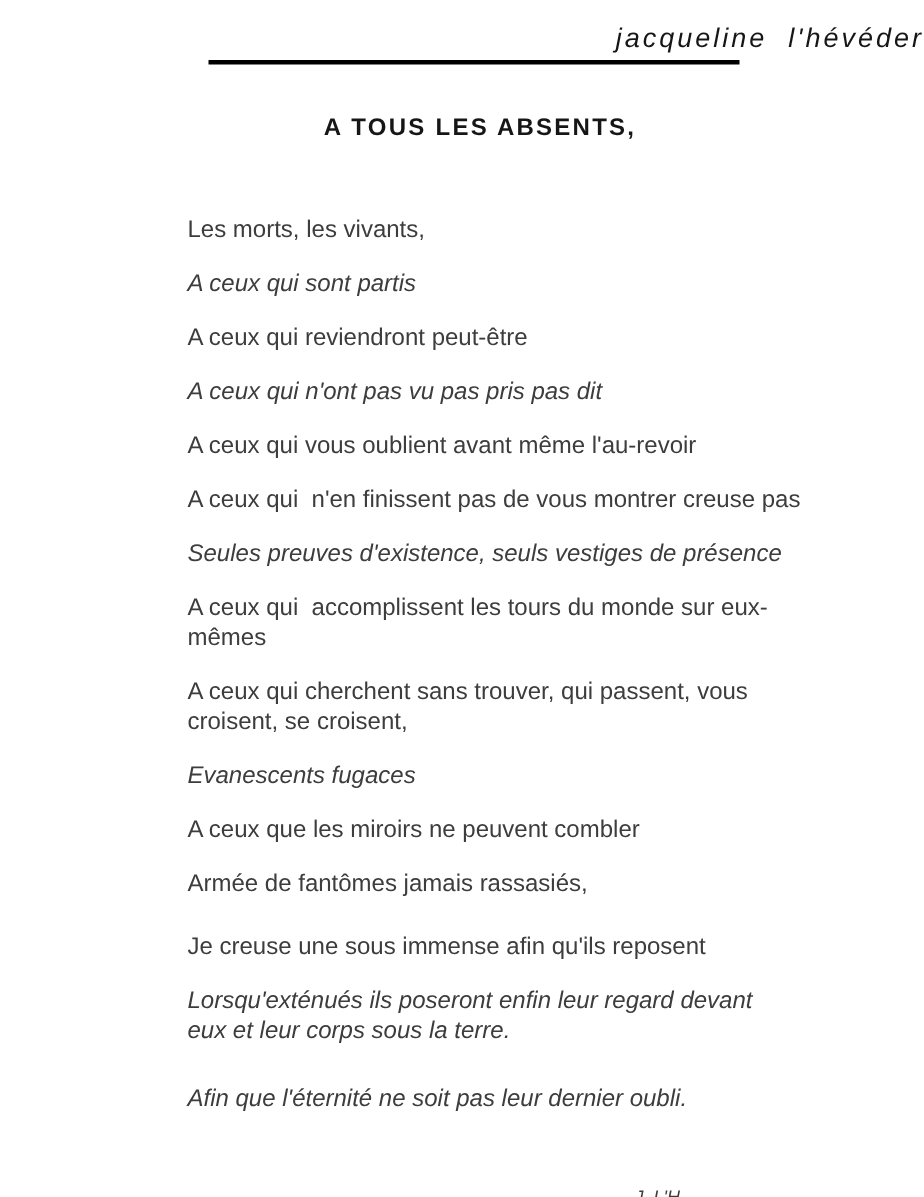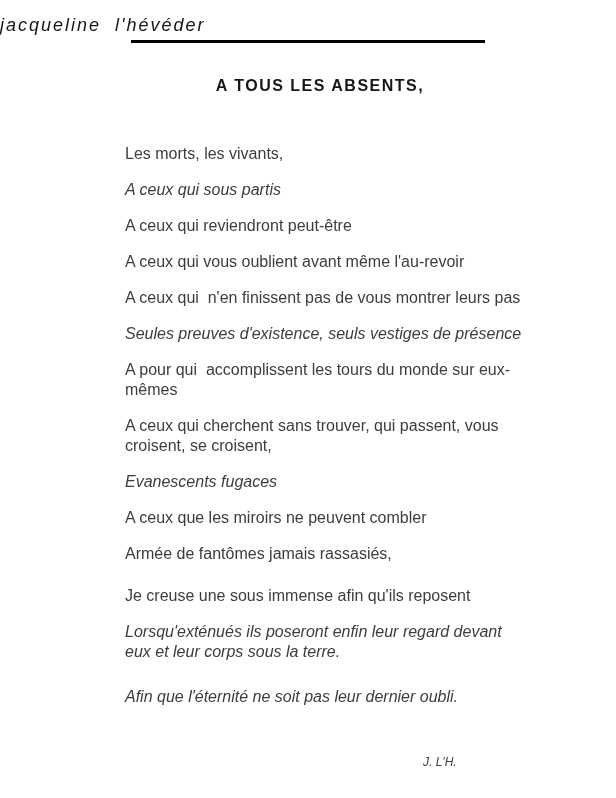--- a/index.html
+++ b/index.html
@@ -15,21 +15,22 @@
     font-family:"Liberation Sans", sans-serif;
     overflow:hidden;
   }
   .page{
     position:relative;
     width:616px;height:798px;
     box-sizing:border-box;
     padding-top:14px;
   }
   .author-header{
-    text-align:left;
+    text-align:right;
+    margin-left:15px;
   }
   .author-name{
     font-style:italic;
     font-size:18px;
     line-height:22px;
     letter-spacing:2px;
     color:var(--heading);
     white-space:pre;
   }
   .header-rule{
@@ -80,26 +81,27 @@
   <div class="author-header">
     <div class="author-name">jacqueline  l'hévéder</div>
     <div class="header-rule"></div>
   </div>
 
   <div class="poem-title">A TOUS LES ABSENTS,</div>
 
   <div class="poem-body">
       <div class="stanza">
         <p class="line">Les morts, les vivants,</p>
-        <p class="line italic">A ceux qui sous partis</p>
+        <p class="line italic">A ceux qui sont partis</p>
         <p class="line">A ceux qui reviendront peut-être</p>
+        <p class="line italic">A ceux qui n'ont pas vu pas pris pas dit</p>
         <p class="line">A ceux qui vous oublient avant même l'au-revoir</p>
-        <p class="line">A ceux qui  n'en finissent pas de vous montrer leurs pas</p>
+        <p class="line">A ceux qui  n'en finissent pas de vous montrer creuse pas</p>
         <p class="line italic">Seules preuves d'existence, seuls vestiges de présence</p>
-        <p class="line">A pour qui  accomplissent les tours du monde sur eux-
+        <p class="line">A ceux qui  accomplissent les tours du monde sur eux-
 mêmes</p>
         <p class="line">A ceux qui cherchent sans trouver, qui passent, vous
 croisent, se croisent,</p>
         <p class="line italic">Evanescents fugaces</p>
         <p class="line">A ceux que les miroirs ne peuvent combler</p>
         <p class="line">Armée de fantômes jamais rassasiés,</p>
       </div>
       <div class="stanza">
         <p class="line">Je creuse une sous immense afin qu'ils reposent</p>
         <p class="line italic">Lorsqu'exténués ils poseront enfin leur regard devant

